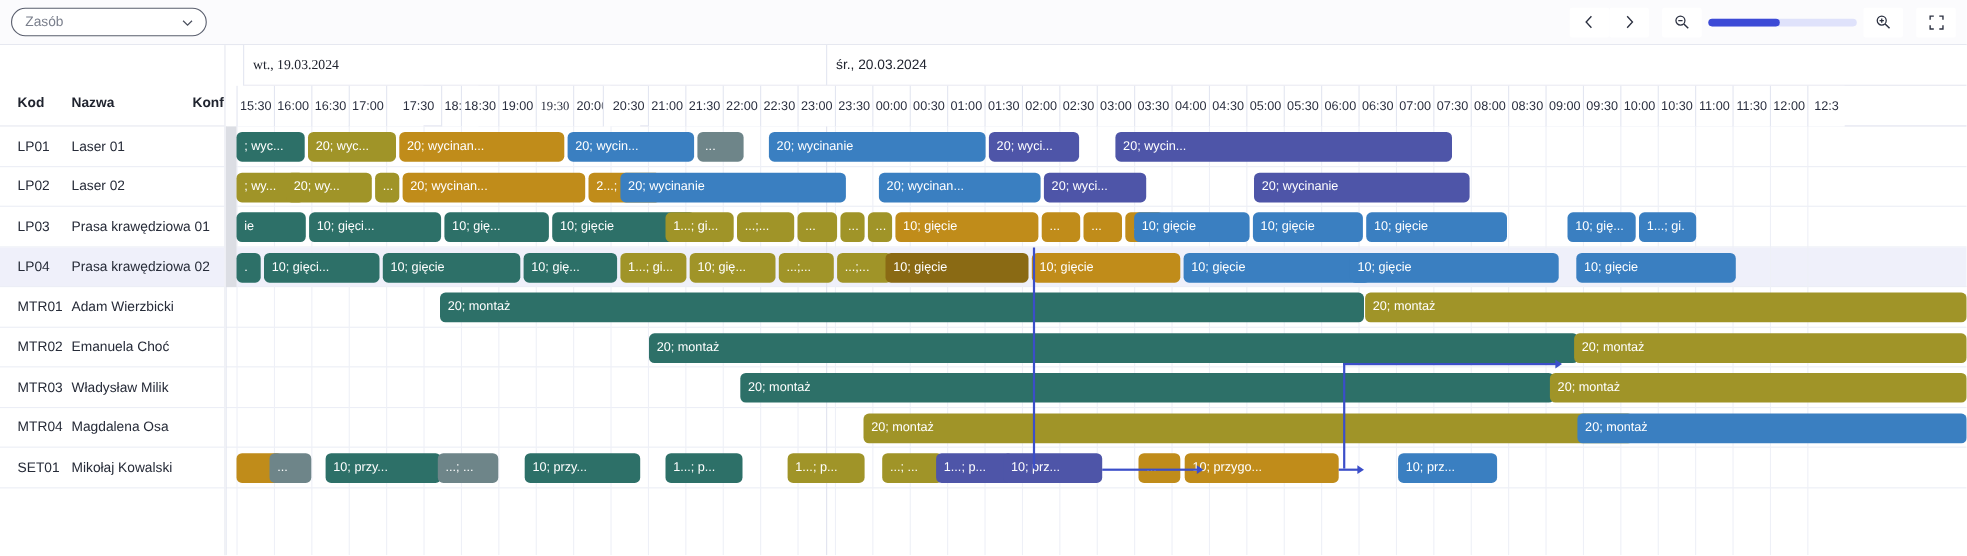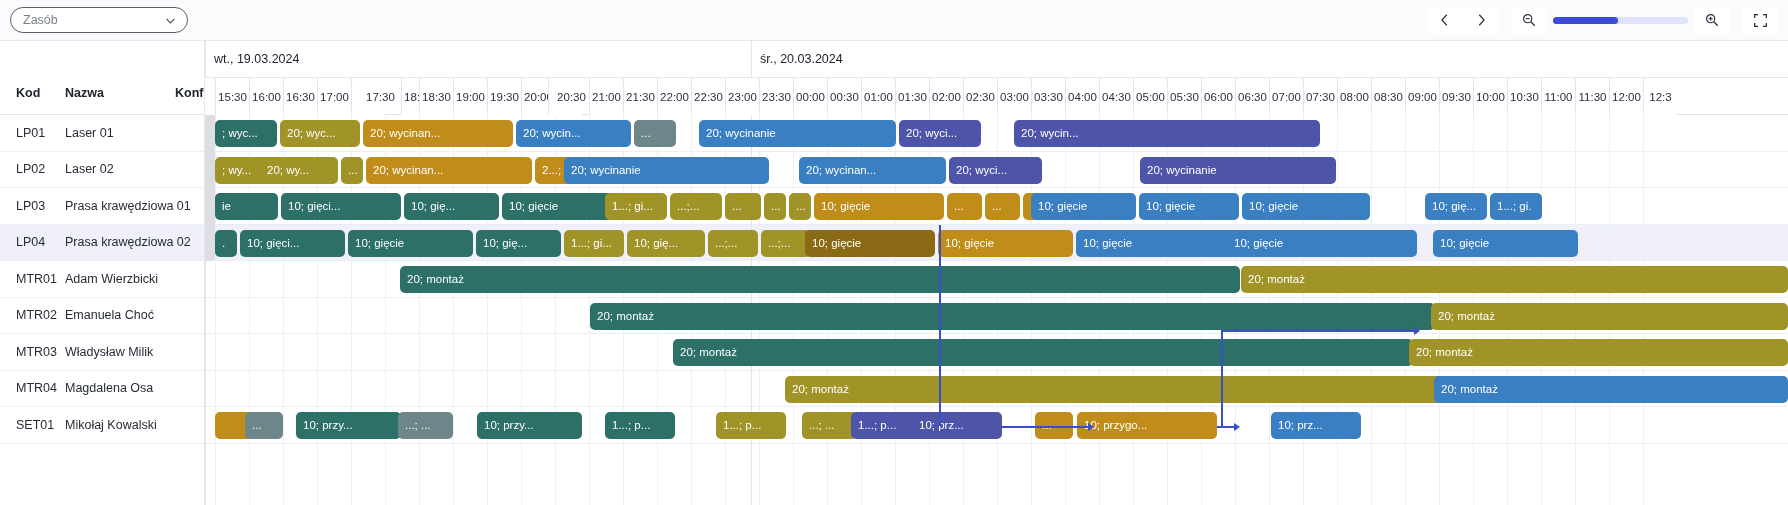--- a/index.html
+++ b/index.html
@@ -222,34 +222,34 @@
           <div class="res-row">
             <div class="r-kod">SET01</div>
             <div class="r-name">Mikołaj Kowalski</div>
           </div>
         </div>
     </div>
 
     <div class="right-pane">
       <div class="tl-head">
         <div class="day-row" id="day-row">
-            <div class="day-cell" style="left: 0px; width: 546px;">wt., 19.03.2024</div>
+            <div class="day-cell" style="left: 16px; width: 546px; font-family: Liberation Serif, serif;">wt., 19.03.2024</div>
             <div class="day-cell" style="left: 546px; width: 1037px;">śr., 20.03.2024</div>
           </div>
         <div class="tick-row" id="tick-row">
             <div class="tick" style="left: -24px;">0</div>
             <div class="tick" style="left: 10px;">15:30</div>
             <div class="tick" style="left: 44px;">16:00</div>
             <div class="tick" style="left: 78px;">16:30</div>
             <div class="tick" style="left: 112px;">17:00</div>
             <div class="tick" style="left: 146px; padding-left: 24px;">17:30</div>
             <div class="tick" style="left: 180px; margin-left: 16px;">18:00</div>
             <div class="tick" style="left: 214px;">18:30</div>
             <div class="tick" style="left: 248px;">19:00</div>
-            <div class="tick" style="left: 282px;">19:30</div>
+            <div class="tick" style="left: 282px; font-family: Liberation Serif, serif;">19:30</div>
             <div class="tick" style="left: 316px;">20:00</div>
             <div class="tick" style="left: 343px; padding-left: 12px;">20:30</div>
             <div class="tick" style="left: 384px;">21:00</div>
             <div class="tick" style="left: 418px;">21:30</div>
             <div class="tick" style="left: 452px;">22:00</div>
             <div class="tick" style="left: 486px;">22:30</div>
             <div class="tick" style="left: 520px;">23:00</div>
             <div class="tick" style="left: 554px;">23:30</div>
             <div class="tick" style="left: 588px;">00:00</div>
             <div class="tick" style="left: 622px;">00:30</div>

